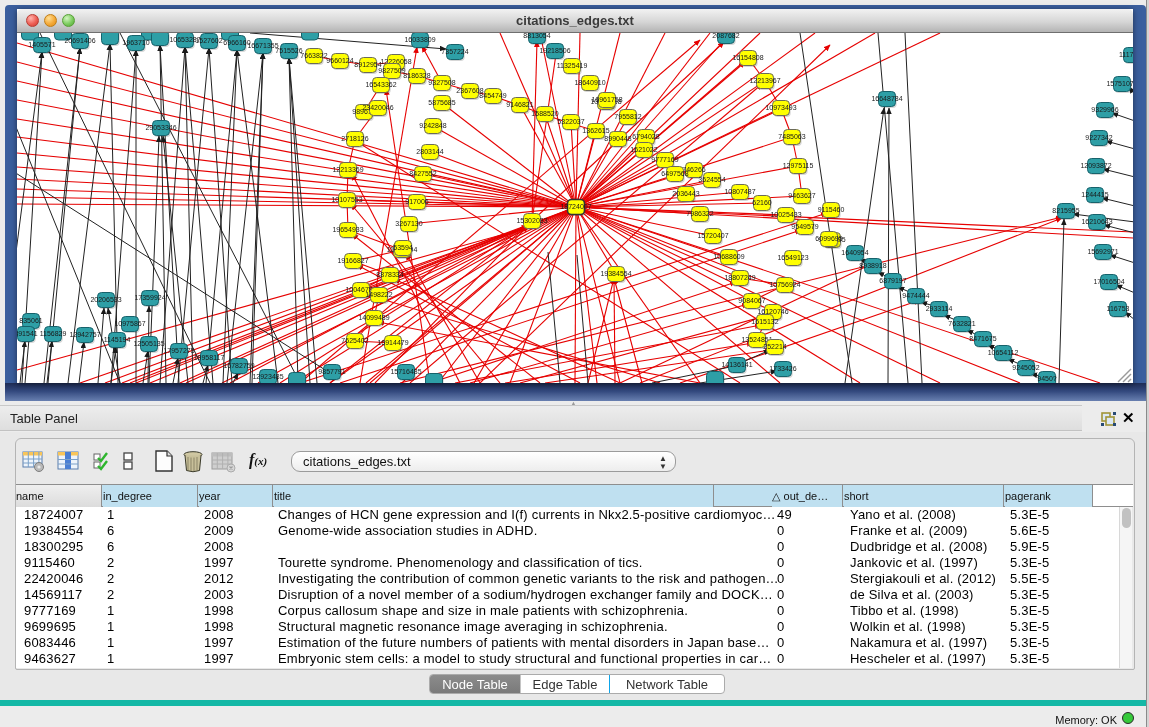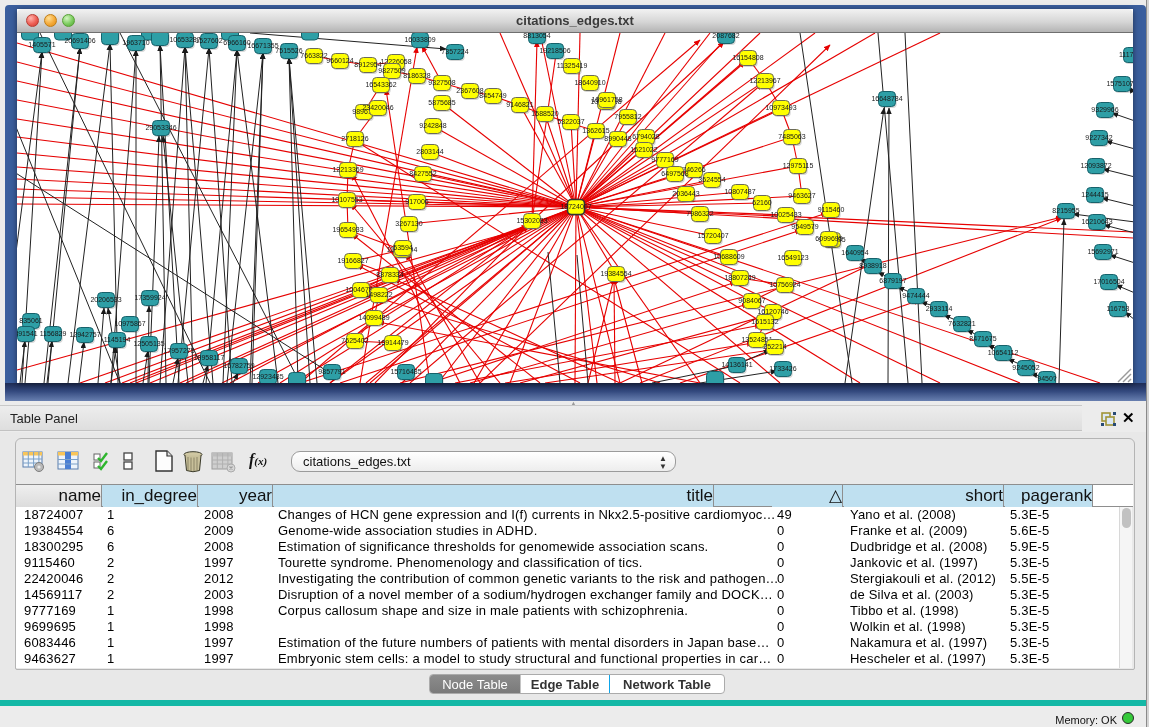--- a/index.html
+++ b/index.html
@@ -15,30 +15,30 @@
 #rstrip{left:1146px;top:0;width:3px;height:727px;background:#d4d4d4;border-left:1px solid #8a8a8a}
 
 #tp-head{left:0;top:405px;width:1082px;height:26px;background:linear-gradient(#ededed,#dedede);border-top:1px solid #c9c9c9;border-bottom:1px solid #c2c2c2}
 #tp-head .t{position:absolute;left:10px;top:5px;font-size:13px;color:#222}
 #panel{left:0;top:432px;width:1146px;height:268px;background:#e8e8e8}
 #box{left:15px;top:6px;width:1120px;height:232px;background:#e9e9e9;border:1px solid #b4b4b4;border-radius:6px 6px 2px 2px}
 #combo{left:291px;top:451px;width:385px;height:21px;background:linear-gradient(#ffffff,#ededed);border:1px solid #9b9b9b;border-radius:9px;font-size:13px;color:#111;line-height:20px;padding-left:11px}
 #combo .ar{position:absolute;right:8px;top:3px;font-size:8px;color:#333;line-height:8px}
 
 #thead{left:16px;top:484px;width:1117px;height:23px;background:#bfe0f0;border-top:1px solid #8e8e8e;border-bottom:1px solid #8e8e8e}
-#thead div{position:absolute;top:0;height:22px;line-height:22px;text-align:right;font-size:17px;color:#111;border-right:1px solid #8e8e8e}
+#thead div{position:absolute;top:0;height:22px;line-height:22px;text-align:left;font-size:11px;color:#111;border-right:1px solid #8e8e8e}
 #tbody{left:16px;top:507px;width:1103px;height:161px;background:#fff;overflow:hidden}
 .trow{position:absolute;left:0;width:1103px;height:16px;font-size:13px;letter-spacing:0.2px;line-height:16px;color:#000}
 .trow span{position:absolute;top:0;white-space:nowrap}
 #vsb{left:1119px;top:507px;width:13px;height:161px;background:#f5f5f5;border-left:1px solid #d8d8d8}
 #vsb .th{position:absolute;left:2px;top:1px;width:9px;height:20px;background:#c1c1c1;border-radius:5px}
 #tbl-rb{left:1093px;top:484px;width:40px;height:23px;background:#fff;border-top:1px solid #8e8e8e;border-bottom:1px solid #8e8e8e}
 
 #tabs{left:429px;top:674px;height:20px;border:1px solid #ababab;border-radius:4px;background:#fff;overflow:hidden}
-#tabs div{float:left;height:20px;line-height:19px;font-size:13px;font-weight:bold;color:#333;text-align:center}
+#tabs div{float:left;height:20px;line-height:19px;font-size:13px;font-weight:normal;color:#333;text-align:center}
 #tabs .sel{background:linear-gradient(#8c8c8c,#787878);color:#fff;font-weight:normal}
 
 #status{left:0;top:700px;width:1146px;height:27px;background:#ececec;border-top:6px solid #14b8a6}
 #status .m{position:absolute;right:29px;top:8px;font-size:11px;color:#111}
 #status .dot{position:absolute;right:12px;top:6px;width:12px;height:12px;border-radius:50%;background:#35c93a;border:1.5px solid #2a2a2a}
 .ic{position:absolute;top:450px}
 </style></head>
 <body>
 <div class="abs" id="frame">
     <div class="btm"></div>
@@ -784,21 +784,20 @@
       <span style="left:188px">2009</span>
 <span style="left:262px">Genome-wide association studies in ADHD.</span>
       <span style="left:761px">0</span>
 <span style="left:834px">Franke et al. (2009)</span>
       <span style="left:994px">5.6E-5</span>
     </div>
     <div class="trow" style="top:32px">
 <span style="left:8px">18300295</span>
       <span style="left:91px">6</span>
       <span style="left:188px">2008</span>
-<span style="left:262px">Estimation of significance thresholds for genomewide association scans.</span>
       <span style="left:761px">0</span>
 <span style="left:834px">Dudbridge et al. (2008)</span>
       <span style="left:994px">5.9E-5</span>
     </div>
     <div class="trow" style="top:48px">
 <span style="left:8px">9115460</span>
       <span style="left:91px">2</span>
       <span style="left:188px">1997</span>
 <span style="left:262px">Tourette syndrome. Phenomenology and classification of tics.</span>
       <span style="left:761px">0</span>
@@ -829,20 +828,21 @@
       <span style="left:188px">1998</span>
 <span style="left:262px">Corpus callosum shape and size in male patients with schizophrenia.</span>
       <span style="left:761px">0</span>
 <span style="left:834px">Tibbo et al. (1998)</span>
       <span style="left:994px">5.3E-5</span>
     </div>
     <div class="trow" style="top:112px">
 <span style="left:8px">9699695</span>
       <span style="left:91px">1</span>
       <span style="left:188px">1998</span>
+<span style="left:262px">Structural magnetic resonance image averaging in schizophrenia.</span>
       <span style="left:761px">0</span>
 <span style="left:834px">Wolkin et al. (1998)</span>
       <span style="left:994px">5.3E-5</span>
     </div>
     <div class="trow" style="top:128px">
 <span style="left:8px">6083446</span>
       <span style="left:91px">1</span>
       <span style="left:188px">1997</span>
 <span style="left:262px">Estimation of the future numbers of patients with mental disorders in Japan base…</span>
       <span style="left:761px">0</span>

